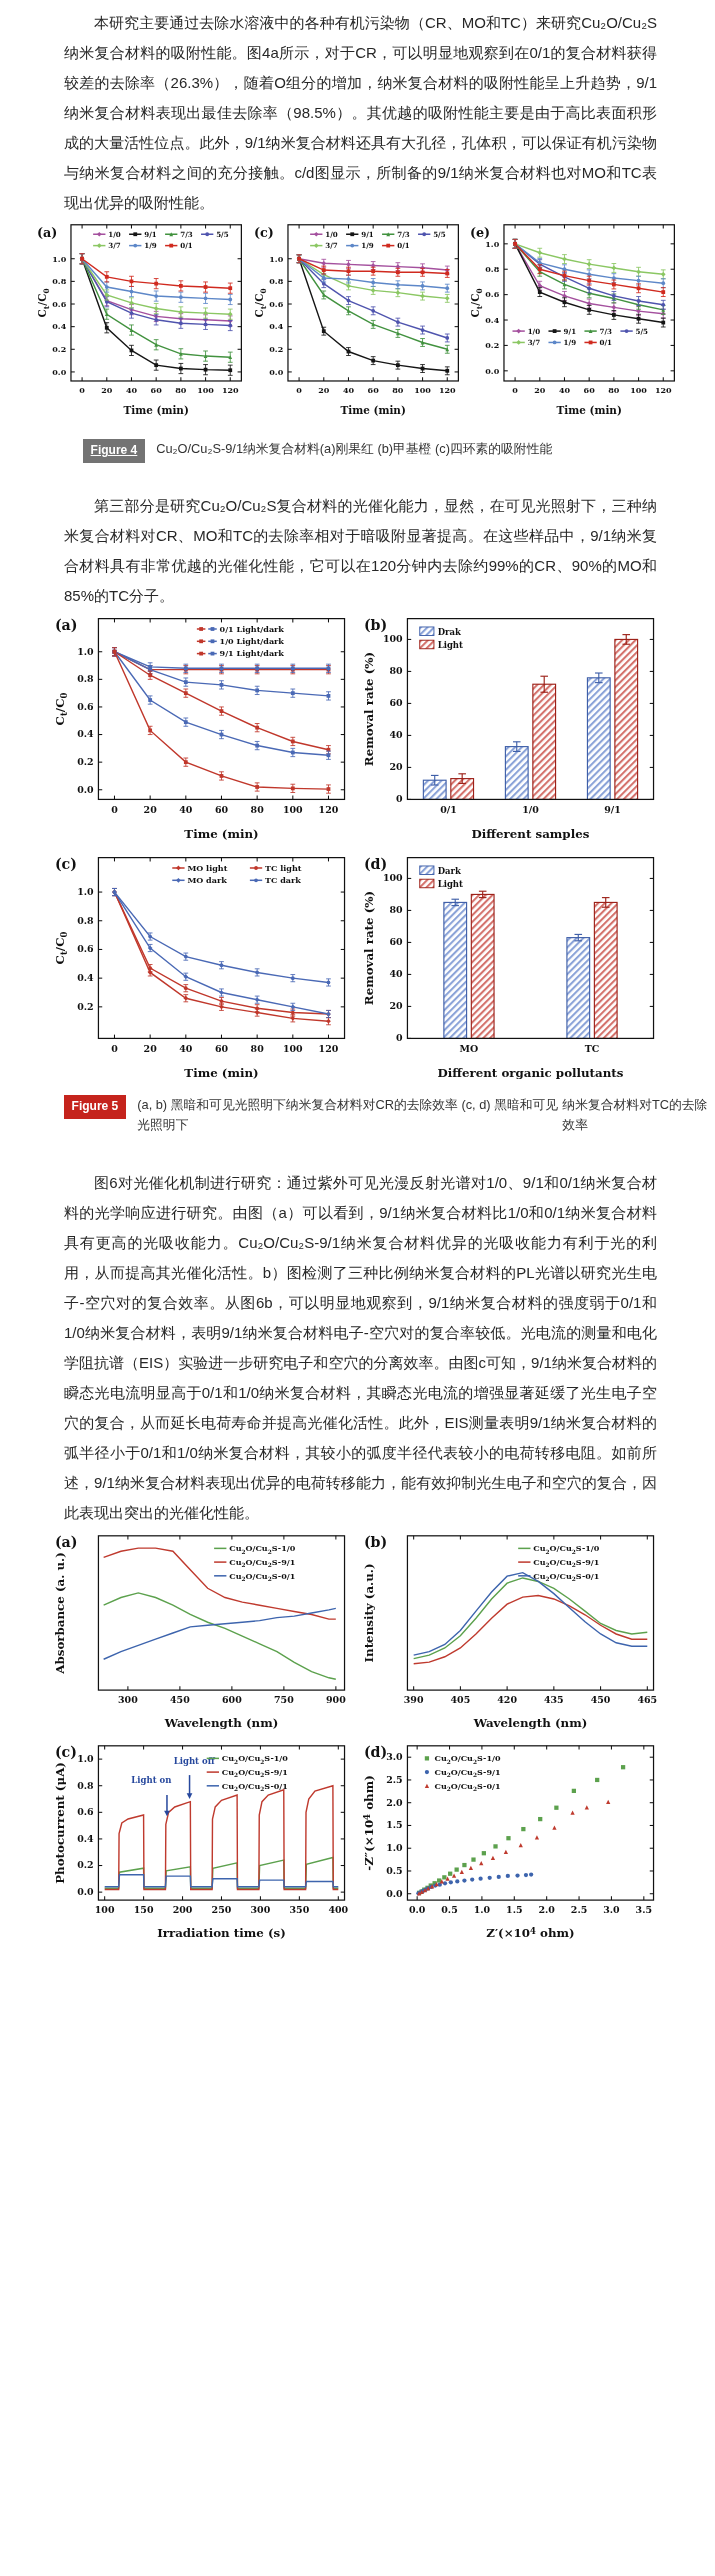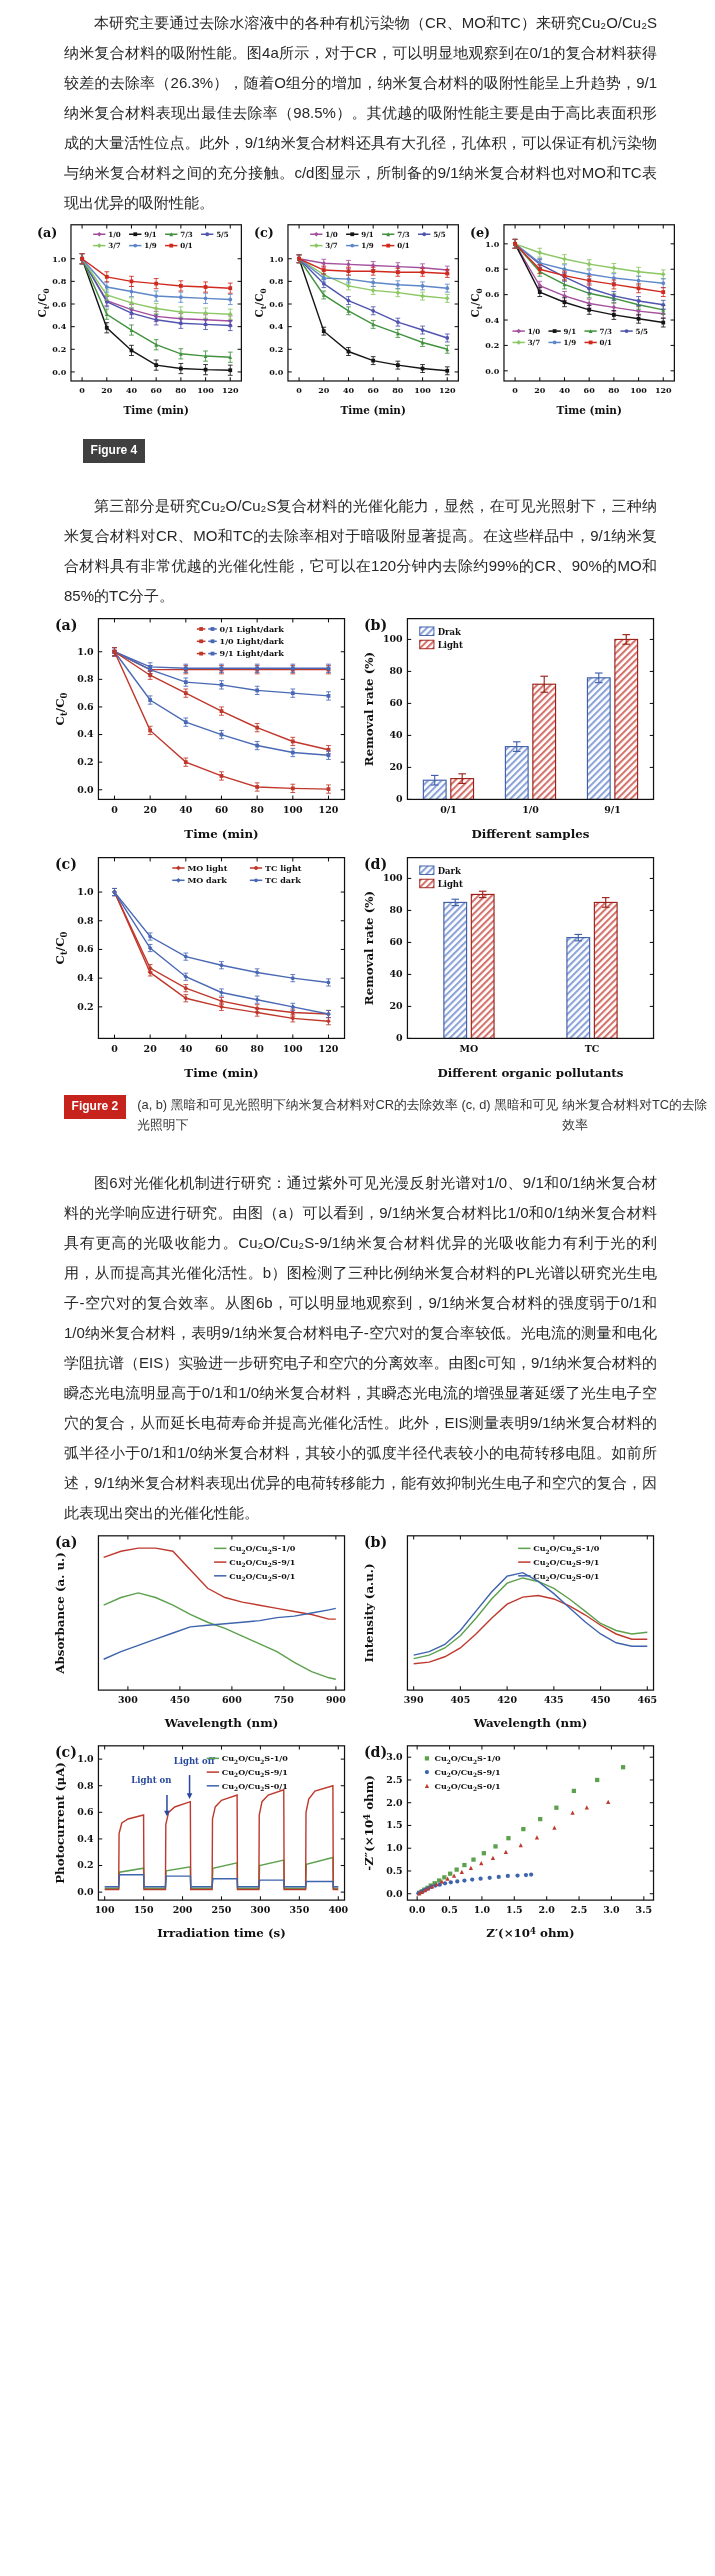--- a/index.html
+++ b/index.html
@@ -832,21 +832,22 @@
             <text x="63" y="134.3" font-size="7.5" text-anchor="start" fill="#111" font-weight="bold" font-family="&quot;DejaVu Serif&quot;,&quot;Liberation Serif&quot;,serif"><tspan dy="0">3/7</tspan></text>
             <line x1="85" y1="131.3" x2="98" y2="131.3" stroke="#5d87c8" stroke-width="1.6"></line>
             <circle cx="91.5" cy="131.3" r="2" fill="#5d87c8"></circle>
             <text x="101" y="134.3" font-size="7.5" text-anchor="start" fill="#111" font-weight="bold" font-family="&quot;DejaVu Serif&quot;,&quot;Liberation Serif&quot;,serif"><tspan dy="0">1/9</tspan></text>
             <line x1="123" y1="131.3" x2="136" y2="131.3" stroke="#d02a1f" stroke-width="1.6"></line>
             <rect x="127.5" y="129.3" width="4" height="4" fill="#d02a1f"></rect>
             <text x="139" y="134.3" font-size="7.5" text-anchor="start" fill="#111" font-weight="bold" font-family="&quot;DejaVu Serif&quot;,&quot;Liberation Serif&quot;,serif"><tspan dy="0">0/1</tspan></text>
           </svg></div>
     </div>
     <figcaption class="caption cap4">
-      <span class="badge" style="background: #404040;">Figure 4</span>
+      <span class="badge" style="background: #737373; text-decoration: underline;">Figure 4</span>
+      <span class="cap-text">Cu₂O/Cu₂S-9/1纳米复合材料(a)刚果红 (b)甲基橙 (c)四环素的吸附性能</span>
     </figcaption>
   </figure>
 
   <p class="para p2">第三部分是研究Cu₂O/Cu₂S复合材料的光催化能力，显然，在可见光照射下，三种纳米复合材料对CR、MO和TC的去除率相对于暗吸附显著提高。在这些样品中，9/1纳米复合材料具有非常优越的光催化性能，它可以在120分钟内去除约99%的CR、90%的MO和85%的TC分子。</p>
 
   <figure class="fig fig5">
     <div class="fig-grid">
       <div class="chart"><svg width="301" height="232" viewBox="0 0 318 245">
             <line x1="64.95652173913044" y1="199" x2="64.95652173913044" y2="195" stroke="#111" stroke-width="1.1"></line>
             <line x1="64.95652173913044" y1="8" x2="64.95652173913044" y2="12" stroke="#111" stroke-width="1.1"></line>
@@ -1403,21 +1404,21 @@
             <text x="80" y="24.82" font-size="9" text-anchor="start" fill="#111" font-weight="bold" font-family="&quot;DejaVu Serif&quot;,&quot;Liberation Serif&quot;,serif"><tspan dy="0">Dark</tspan></text>
             <pattern id="h13" width="5" height="5" patternUnits="userSpaceOnUse" patternTransform="rotate(45)">
               <rect width="5" height="5" fill="#fff"></rect>
               <rect width="2.2" height="5" fill="#d4726c"></rect>
             </pattern>
             <rect x="61" y="30.82" width="15" height="9" fill="url(#h13)" stroke="#9c2018" stroke-width="1"></rect>
             <text x="80" y="38.82" font-size="9" text-anchor="start" fill="#111" font-weight="bold" font-family="&quot;DejaVu Serif&quot;,&quot;Liberation Serif&quot;,serif"><tspan dy="0">Light</tspan></text>
           </svg></div>
     </div>
     <figcaption class="caption cap5">
-      <span class="badge" style="background: rgb(197, 35, 28);">Figure 2</span>
+      <span class="badge" style="background: rgb(197, 35, 28);">Figure 5</span>
       <span class="cap-col">
         <span class="cap-text">(a, b) 黑暗和可见光照明下纳米复合材料对CR的去除效率 (c, d) 黑暗和可见光照明下</span>
         <span class="cap-text">纳米复合材料对TC的去除效率</span>
       </span>
     </figcaption>
   </figure>
 
   <p class="para p3">图6对光催化机制进行研究：通过紫外可见光漫反射光谱对1/0、9/1和0/1纳米复合材料的光学响应进行研究。由图（a）可以看到，9/1纳米复合材料比1/0和0/1纳米复合材料具有更高的光吸收能力。Cu₂O/Cu₂S-9/1纳米复合材料优异的光吸收能力有利于光的利用，从而提高其光催化活性。b）图检测了三种比例纳米复合材料的PL光谱以研究光生电子-空穴对的复合效率。从图6b，可以明显地观察到，9/1纳米复合材料的强度弱于0/1和1/0纳米复合材料，表明9/1纳米复合材料电子-空穴对的复合率较低。光电流的测量和电化学阻抗谱（EIS）实验进一步研究电子和空穴的分离效率。由图c可知，9/1纳米复合材料的瞬态光电流明显高于0/1和1/0纳米复合材料，其瞬态光电流的增强显著延缓了光生电子空穴的复合，从而延长电荷寿命并提高光催化活性。此外，EIS测量表明9/1纳米复合材料的弧半径小于0/1和1/0纳米复合材料，其较小的弧度半径代表较小的电荷转移电阻。如前所述，9/1纳米复合材料表现出优异的电荷转移能力，能有效抑制光生电子和空穴的复合，因此表现出突出的光催化性能。</p>
 
   <figure class="fig fig6">

